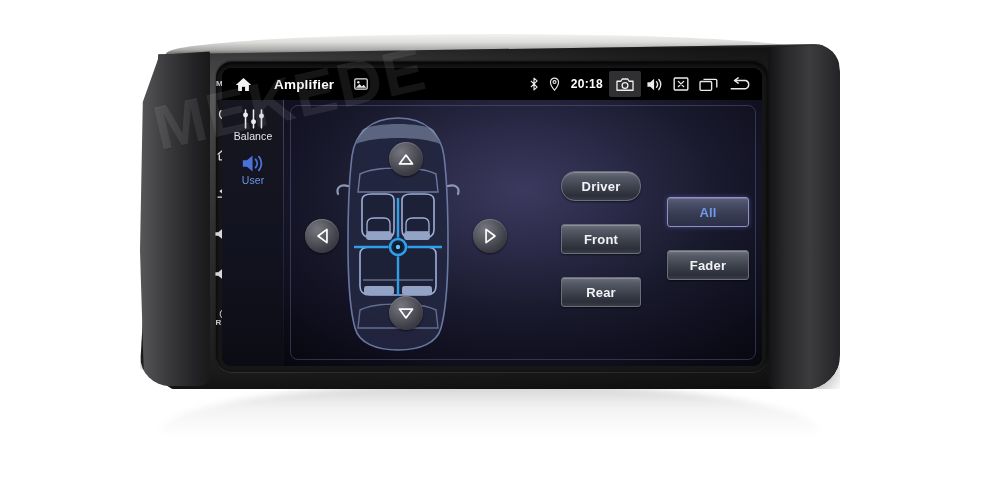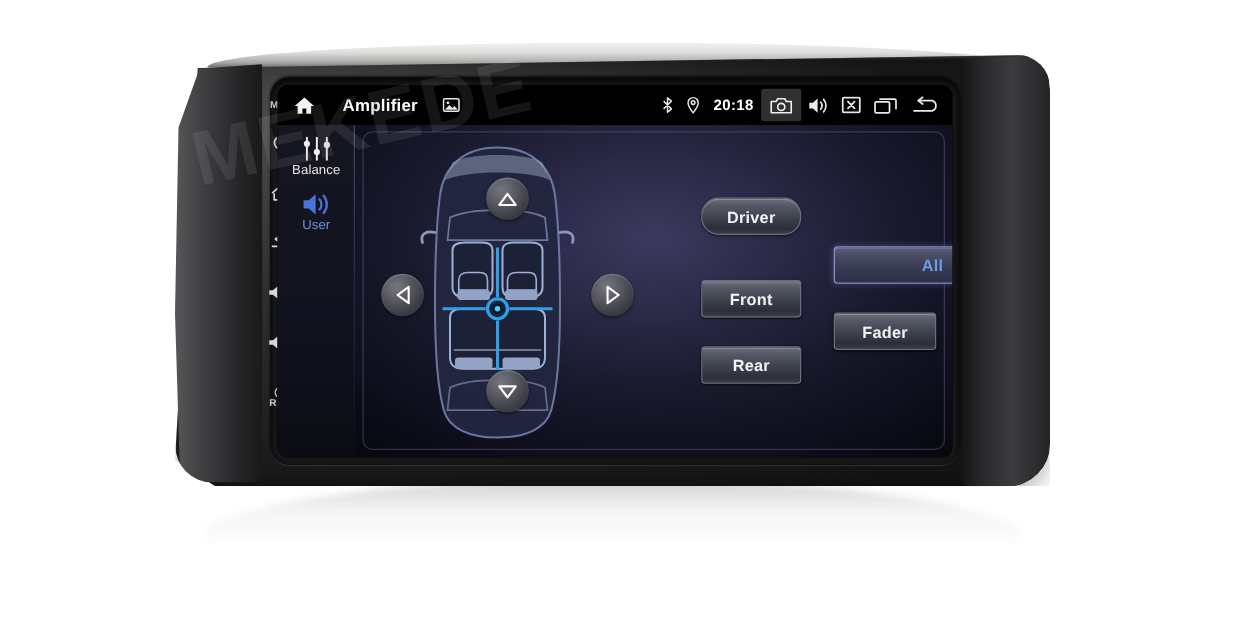--- a/index.html
+++ b/index.html
@@ -114,22 +114,22 @@
 
   
   .btn{position:absolute;height:28px;border-radius:3px;
     background:linear-gradient(180deg,#6e717c 0%,#565a66 18%,#3d414c 55%,#2c2f39 85%,#393d47 100%);
     border:1px solid #6b6f7b;
     box-shadow:inset 0 1px 0 rgba(255,255,255,.22), 0 1px 2px rgba(0,0,0,.55);
     color:#f2f3f6;font-size:13px;font-weight:700;
     display:flex;align-items:center;justify-content:center;cursor:pointer;letter-spacing:.2px;}
   .btn.sel{background:linear-gradient(180deg,#5b6078 0%,#494e66 22%,#363b52 60%,#2b3048 100%);
     border:1px solid #8e8fc4;color:#6f9ae8;
-    box-shadow:inset 0 1px 0 rgba(180,190,255,.30), 0 0 5px rgba(110,120,200,.45);padding-left:38px;}
-  .b-driver{left:277px;top:58px;width:78px;border-radius:14px;}
+    box-shadow:inset 0 1px 0 rgba(180,190,255,.30), 0 0 5px rgba(110,120,200,.45);}
+  .b-driver{left:277px;top:71px;width:78px;border-radius:14px;}
   .b-front {left:277px;top:124px;width:78px;}
   .b-rear  {left:277px;top:177px;width:78px;}
   .b-all   {left:383px;top:97px;width:80px;}
   .b-user  {left:383px;top:150px;width:80px;}
 
   
   .wm{position:absolute;left:155px;top:55px;width:340px;height:110px;
     transform:rotate(-13deg);
     font-size:62px;font-weight:700;letter-spacing:2px;
     color:rgba(255,255,255,.18);

